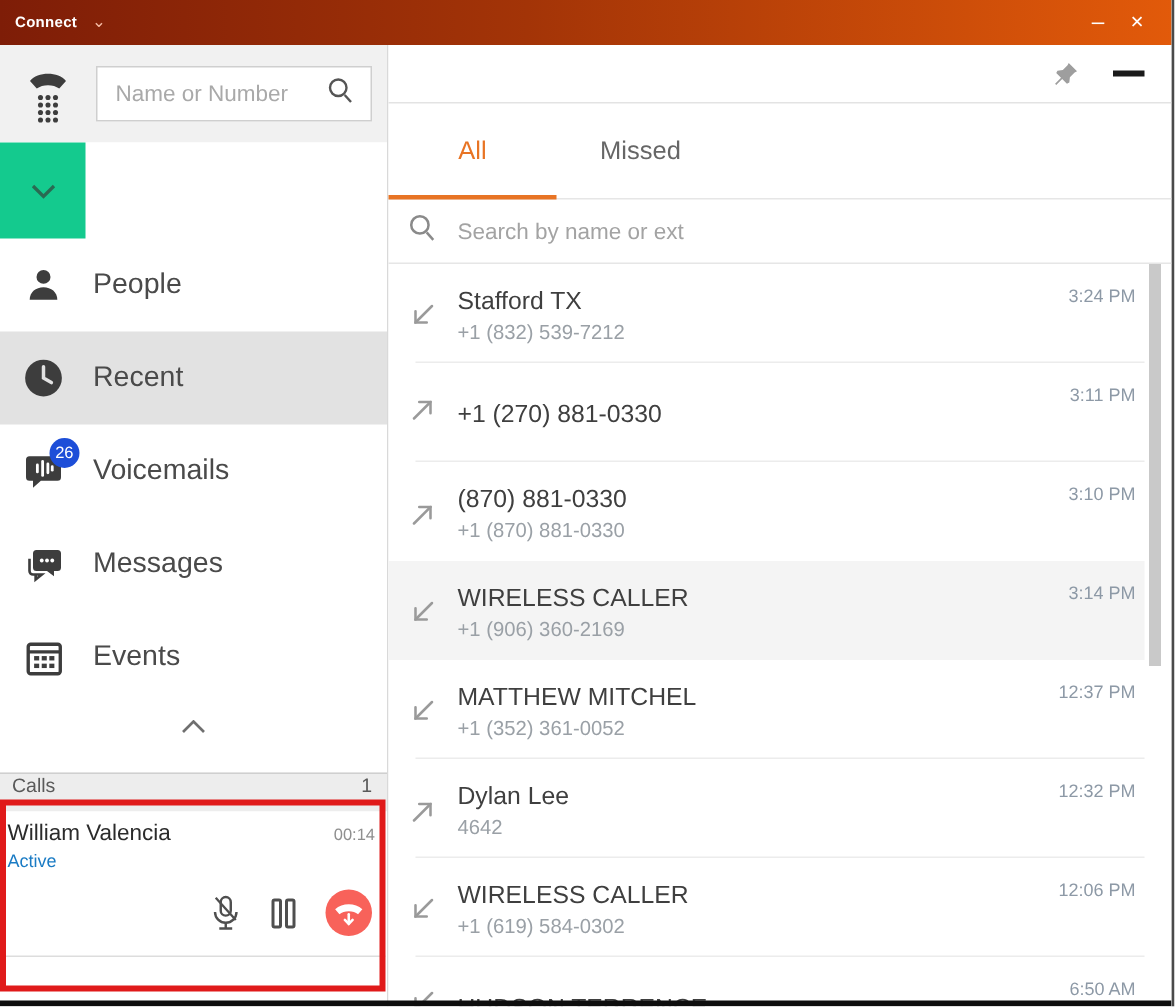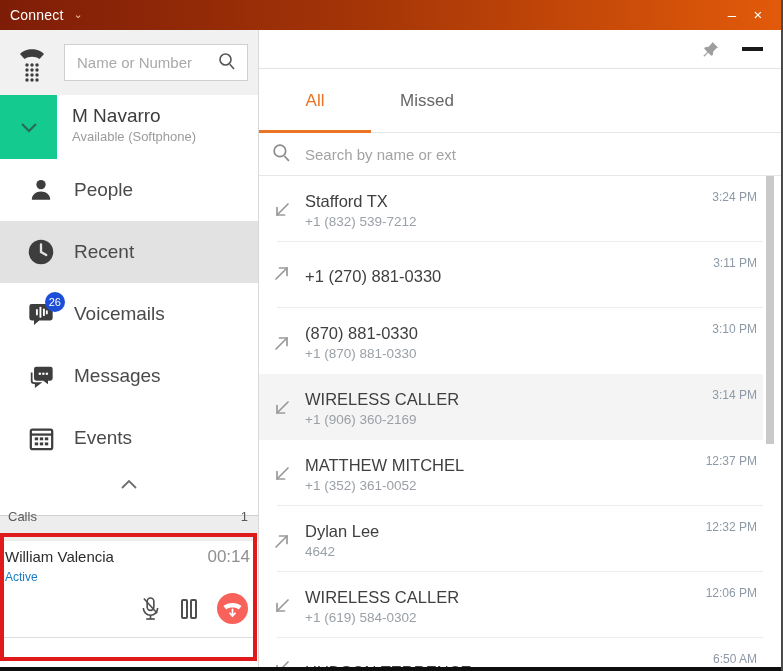--- a/index.html
+++ b/index.html
@@ -3,21 +3,21 @@
 <meta charset="utf-8">
 <style>
   * { margin:0; padding:0; box-sizing:border-box; }
   html,body { width:783px; height:671px; }
   body { font-family:"Liberation Sans","DejaVu Sans",sans-serif; background:#fff; }
   .window { position:relative; width:783px; height:671px; overflow:hidden; background:#fff; border-right:2px solid #4a4a4a; }
 
   
   .titlebar { height:30px; background:linear-gradient(90deg,#7e1d07 0%, #a33407 45%, #e25a0a 100%);
     display:flex; align-items:center; padding:0 10px; color:#fff; }
-  .titlebar .app { font-size:14px; font-weight:normal; letter-spacing:.2px; }
+  .titlebar .app { font-size:10px; font-weight:bold; letter-spacing:.2px; }
   .titlebar .app-chevron { margin-left:10px; color:#f3b9a2; font-size:11px; transform:translateY(-1px); }
   .titlebar .spacer { flex:1; }
   .win-btn { width:26px; text-align:center; font-size:15px; color:#fff; cursor:pointer; line-height:30px; }
 
   .main { display:flex; height:641px; }
 
   
   .sidebar { width:259px; background:#fff; border-right:1px solid #d9d9d9; position:relative; display:flex; flex-direction:column; }
   .sidebar-top { height:65px; background:#f1f1f1; display:flex; align-items:center; padding:0 10px 0 14px; }
   .dialpad { width:36px; height:40px; margin-right:14px; display:flex; align-items:center; justify-content:center; cursor:pointer; }
@@ -25,34 +25,34 @@
   .quick-search input { border:none; outline:none; flex:1; font-size:15px; color:#555; width:100px; font-family:inherit; }
   .quick-search input::placeholder { color:#a9a9a9; }
 
   .user-row { height:64px; display:flex; align-items:stretch; background:#fff; }
   .avatar { width:57px; background:#14ca8e; display:flex; align-items:center; justify-content:center; cursor:pointer; }
   .user-meta { padding:10px 0 0 15px; }
   .user-name { font-size:19px; color:#3d3d3d; }
   .user-status { font-size:13px; color:#9b9b9b; margin-top:2px; }
 
   .nav { }
-  .nav-item { height:62px; display:flex; align-items:center; padding-left:26px; cursor:pointer; position:relative; }
+  .nav-item { height:62px; display:flex; align-items:center; padding-left:14px; cursor:pointer; position:relative; }
   .nav-item.selected { background:#e2e2e2; }
   .nav-icon { width:30px; height:30px; margin-right:18px; position:relative; display:flex; align-items:center; justify-content:center; }
   .nav-label { font-size:19px; color:#4a4a4a; }
   .badge { position:absolute; top:-7px; right:-9px; min-width:20px; height:20px; border-radius:10px; background:#1d4ed8;
     color:#fff; font-size:11px; display:flex; align-items:center; justify-content:center; padding:0 4px; }
   .collapse-row { height:30px; display:flex; align-items:center; justify-content:center; cursor:pointer; }
 
   .calls-header { margin-top:auto; height:26px; background:#ededed; border-top:1px solid #cfcfcf;
-    display:flex; align-items:flex-end; justify-content:space-between; padding:0 10px 17px 8px; font-size:13px; color:#5a5a5a; }
+    display:flex; align-items:flex-start; justify-content:space-between; padding:0 10px 4px 8px; font-size:13px; color:#5a5a5a; }
   .call-card { height:130px; background:#fff; position:relative; padding:6px 6px 16px 5px; }
   .cc-top { display:flex; justify-content:space-between; align-items:baseline; }
   .cc-name { font-size:15px; color:#2b2b2b; }
-  .cc-duration { font-size:17px; color:#8f8f8f; padding-right:2px; }
+  .cc-duration { font-size:11px; color:#8f8f8f; padding-right:2px; }
   .cc-state { font-size:12px; color:#1a7bc4; margin-top:3px; cursor:pointer; }
   .cc-controls { position:absolute; right:10px; top:52px; display:flex; align-items:center; gap:18px; }
   .cc-sep { position:absolute; left:1px; right:1px; top:96px; height:1px; background:#ddd; }
   .hangup-btn { width:31px; height:31px; border-radius:50%; background:#f8625a; display:flex; align-items:center; justify-content:center; cursor:pointer; }
   .icon-btn { cursor:pointer; display:flex; align-items:center; justify-content:center; }
 
   
   .annotation { position:absolute; left:0; top:533px; width:257px; height:128px; border:4px solid #e01a1a; pointer-events:none; z-index:50; }
 
   
@@ -133,24 +133,20 @@
           </span>
         </div>
       </div>
 
       <div class="user-row">
         <div class="avatar">
           <svg width="18" height="11" viewBox="0 0 18 11" fill="none" stroke="#2a6a52" stroke-width="2.2">
             <polyline points="2,2 9,9 16,2"></polyline>
           </svg>
         </div>
-        <div class="user-meta">
-          <div class="user-name">M Navarro</div>
-          <div class="user-status">Available (Softphone)</div>
-        </div>
       </div>
 
       <div class="nav">
 
         <div class="nav-item">
           <span class="nav-icon">
             <svg width="26" height="26" viewBox="0 0 24 24" fill="#3d3d3d">
               <circle cx="12" cy="7" r="4.3"></circle>
               <path d="M3.5 21c0-4.6 3.8-7.6 8.5-7.6s8.5 3 8.5 7.6z"></path>
             </svg>

